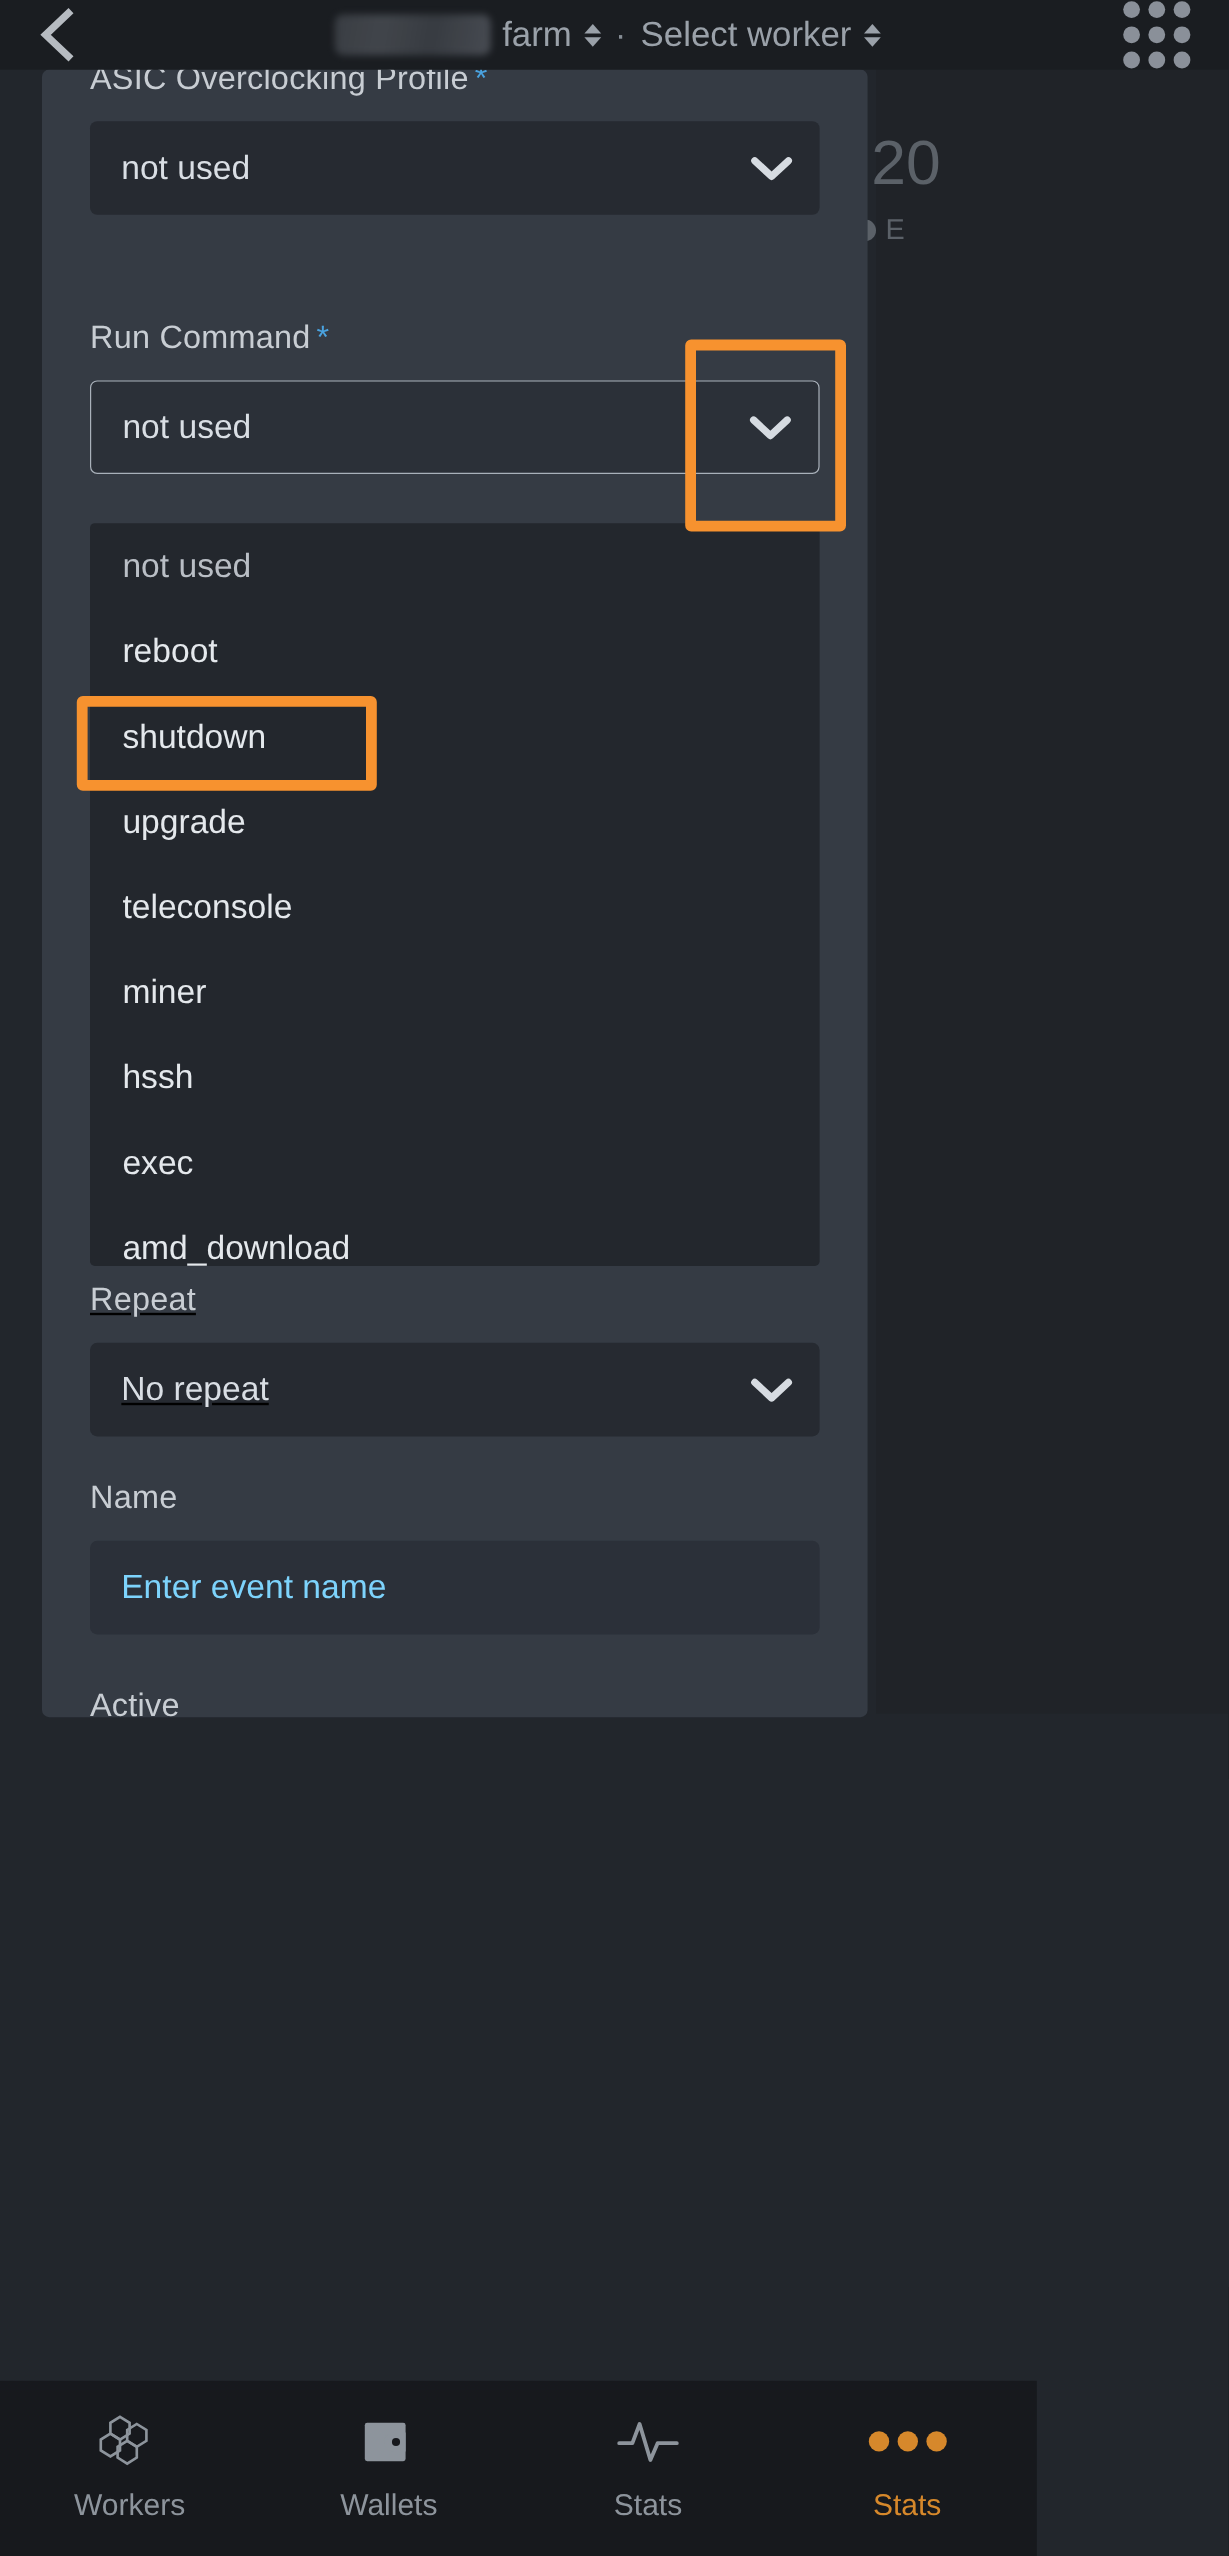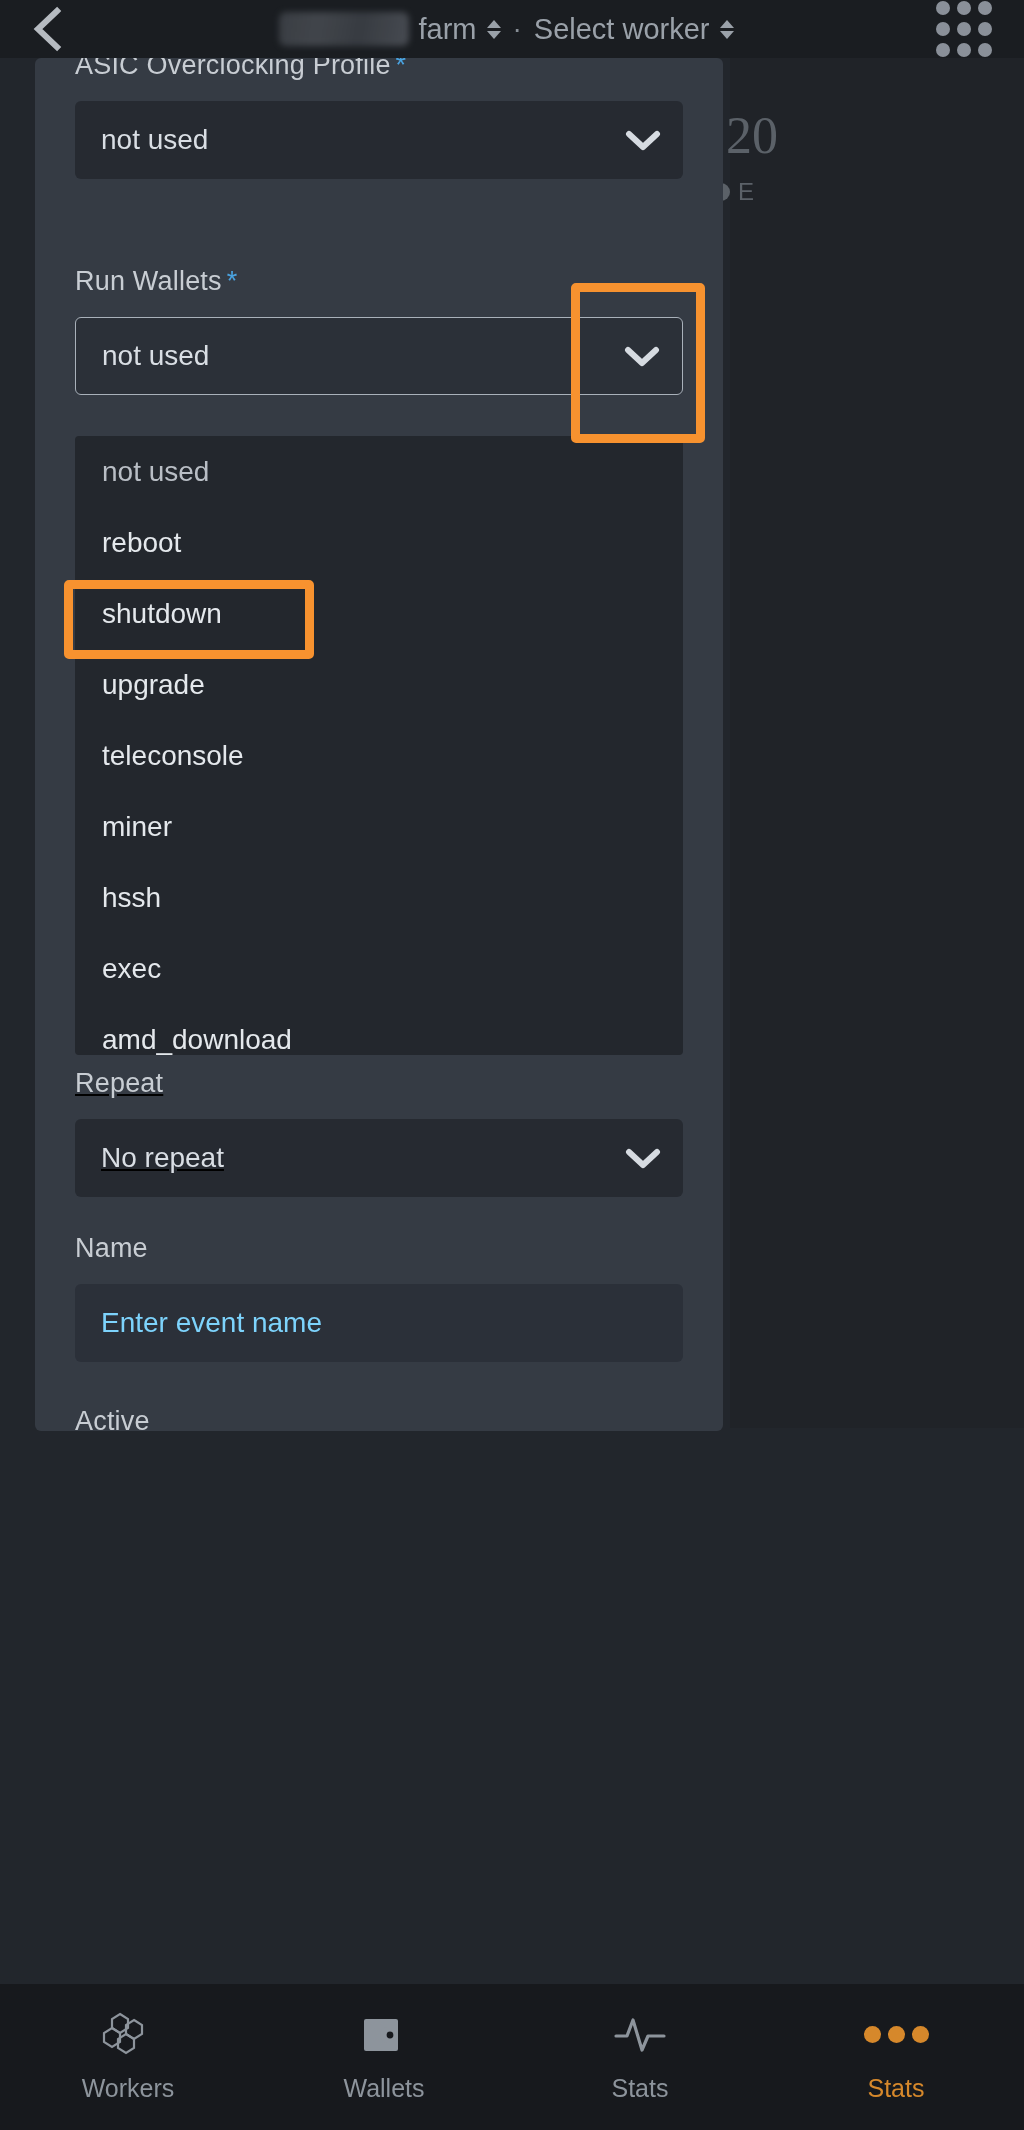--- a/index.html
+++ b/index.html
@@ -35,21 +35,20 @@
     background: #202328;
   }
   .bg-big-number {
     position: absolute;
     left: 726px;
     top: 110px;
     font-size: 52px;
     color: #5b6168;
     letter-spacing: 0px;
     line-height: 1;
-    font-family: Liberation Serif, serif;
   }
   .bg-sub-row {
     position: absolute;
     left: 712px;
     top: 178px;
     display: flex;
     align-items: center;
     gap: 8px;
   }
   .bg-sub-moon {
@@ -255,21 +254,21 @@
     pointer-events: none;
   }
   .hl-arrow { left: 571px; top: 283px; width: 134px; height: 160px; }
   .hl-item  { left: 64px;  top: 580px; width: 250px; height: 79px; }
 
   
   .bottom-nav {
     position: absolute;
     left: 0;
     bottom: 0;
-    width: 1024px;
+    width: 864px;
     height: 700px;
     height: 146px;
     background: #17191d;
     display: flex;
     align-items: center;
     z-index: 80;
     padding-top: 0;
   }
   .nav-item {
     flex: 1 1 0;
@@ -368,21 +367,21 @@
         <span class="chevron-down">
           <svg width="36" height="24" viewBox="0 0 36 24">
             <polyline points="4,6 18,19 32,6" fill="none" stroke="#d6dbe1" stroke-width="6" stroke-linecap="round" stroke-linejoin="round"></polyline>
           </svg>
         </span>
       </div>
     </div>
 
     <div class="field" style="top:208px;">
       <div class="field-label">
-        <span>Run Wallets</span><span class="req">*</span>
+        <span>Run Command</span><span class="req">*</span>
       </div>
       <div class="select-box focused">
         <span class="select-value">not used</span>
         <span class="chevron-down">
           <svg width="36" height="24" viewBox="0 0 36 24">
             <polyline points="4,6 18,19 32,6" fill="none" stroke="#d6dbe1" stroke-width="6" stroke-linecap="round" stroke-linejoin="round"></polyline>
           </svg>
         </span>
       </div>
     </div>

